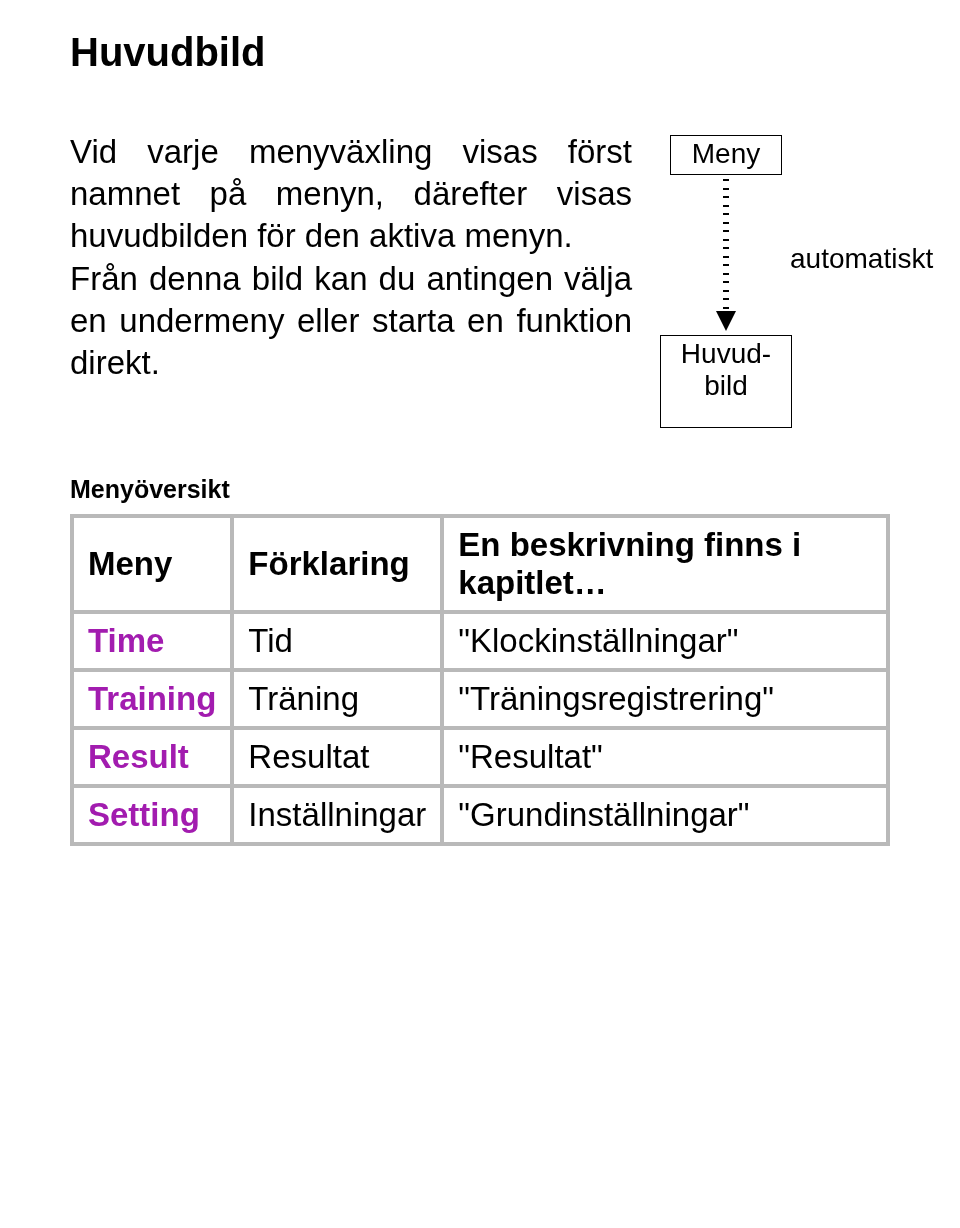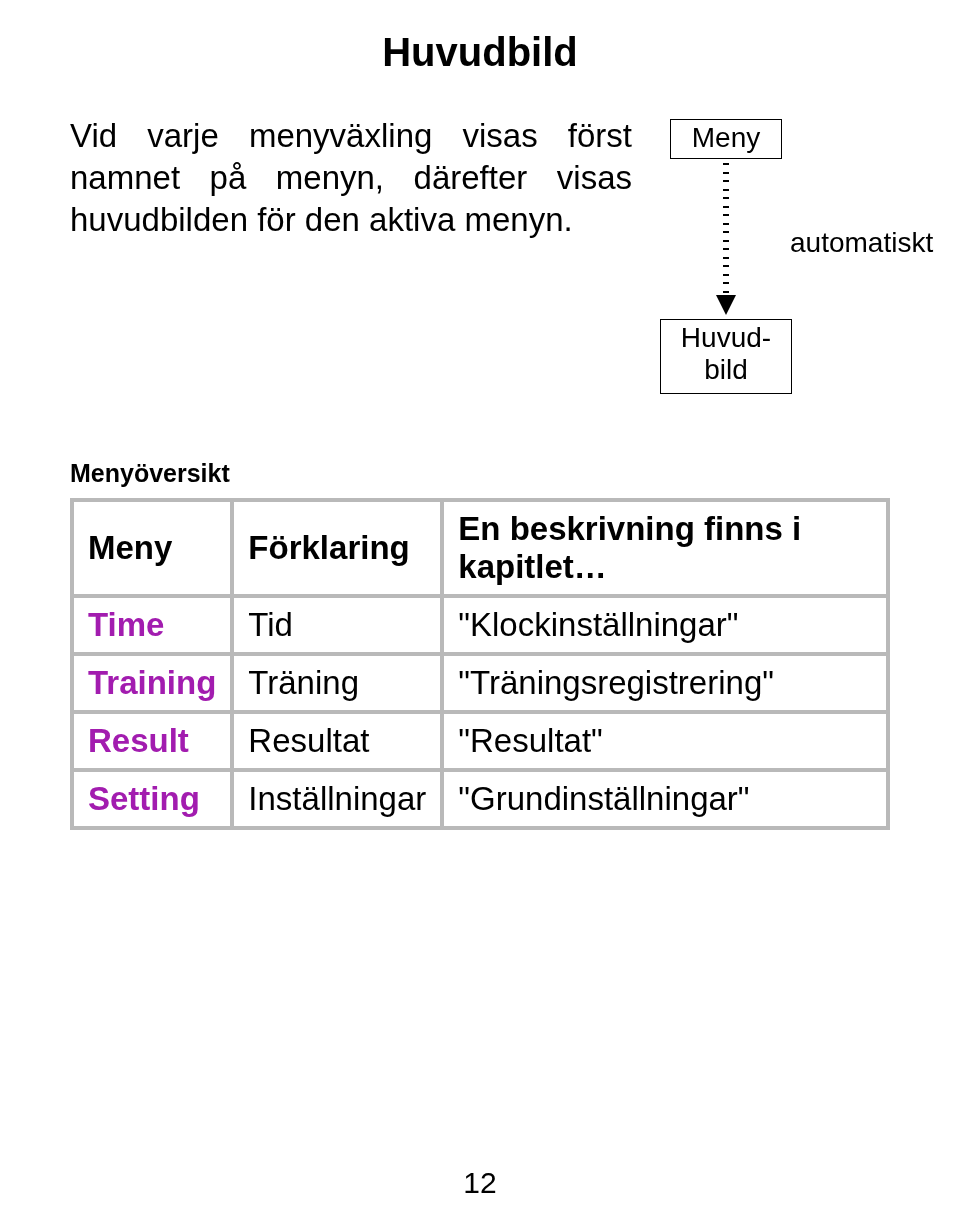--- a/index.html
+++ b/index.html
@@ -12,22 +12,21 @@
   .page {
     width: 960px;
     min-height: 1228px;
     box-sizing: border-box;
     padding: 30px 70px 0 70px;
     position: relative;
   }
   h1.title {
     font-size: 40px;
     font-weight: bold;
-    margin: 0 0 40px 0;
-    text-align: center;
+    margin: 0 0 56px 0;
   }
   .intro-row {
     display: flex;
     align-items: flex-start;
     gap: 28px;
     justify-content: center;
   }
   .intro-text {
     flex: 1;
     font-size: 33px;
@@ -47,21 +46,21 @@
     position: absolute;
     border: 1.5px solid #000;
     background: #fff;
     font-size: 28px;
     line-height: 1.15;
     text-align: center;
     padding: 2px 6px;
     box-sizing: border-box;
   }
   .box-top    { left: 10px; top: 0;    width: 112px; height: 40px; }
-  .box-bottom { left: 0;    top: 200px; width: 132px; height: 75px; }
+  .box-bottom { left: 0;    top: 200px; width: 132px; height: 93px; }
   .diag-label {
     position: absolute;
     left: 130px;
     top: 108px;
     font-size: 28px;
   }
   .arrow {
     position: absolute;
     left: 56px;
     top: 44px;
@@ -133,20 +132,21 @@
 </head>
 <body>
 
 <div class="page">
 
   <h1 class="title">Huvudbild</h1>
 
   <div class="intro-row">
     <div class="intro-text">
       <p>Vid varje menyväxling visas först namnet på menyn, därefter visas huvudbilden för den aktiva menyn.</p>
+      <p>Från denna bild kan du antingen välja en undermeny eller starta en funktion direkt.</p>
     </div>
 
     <div class="diagram">
       <div class="diag-box box-top">Meny</div>
 
       <div class="arrow">
         <div class="shaft">
           <div class="dash"></div>
             <div class="dash"></div>
             <div class="dash"></div>
@@ -201,14 +201,13 @@
         <td>"Resultat"</td>
       </tr>
       <tr>
         <td class="col-menu">Setting</td>
         <td>Inställningar</td>
         <td>"Grundinställningar"</td>
       </tr>
     </tbody>
   </table>
 
-  <div class="page-number">12</div>
 </div>
 
 </body></html>

